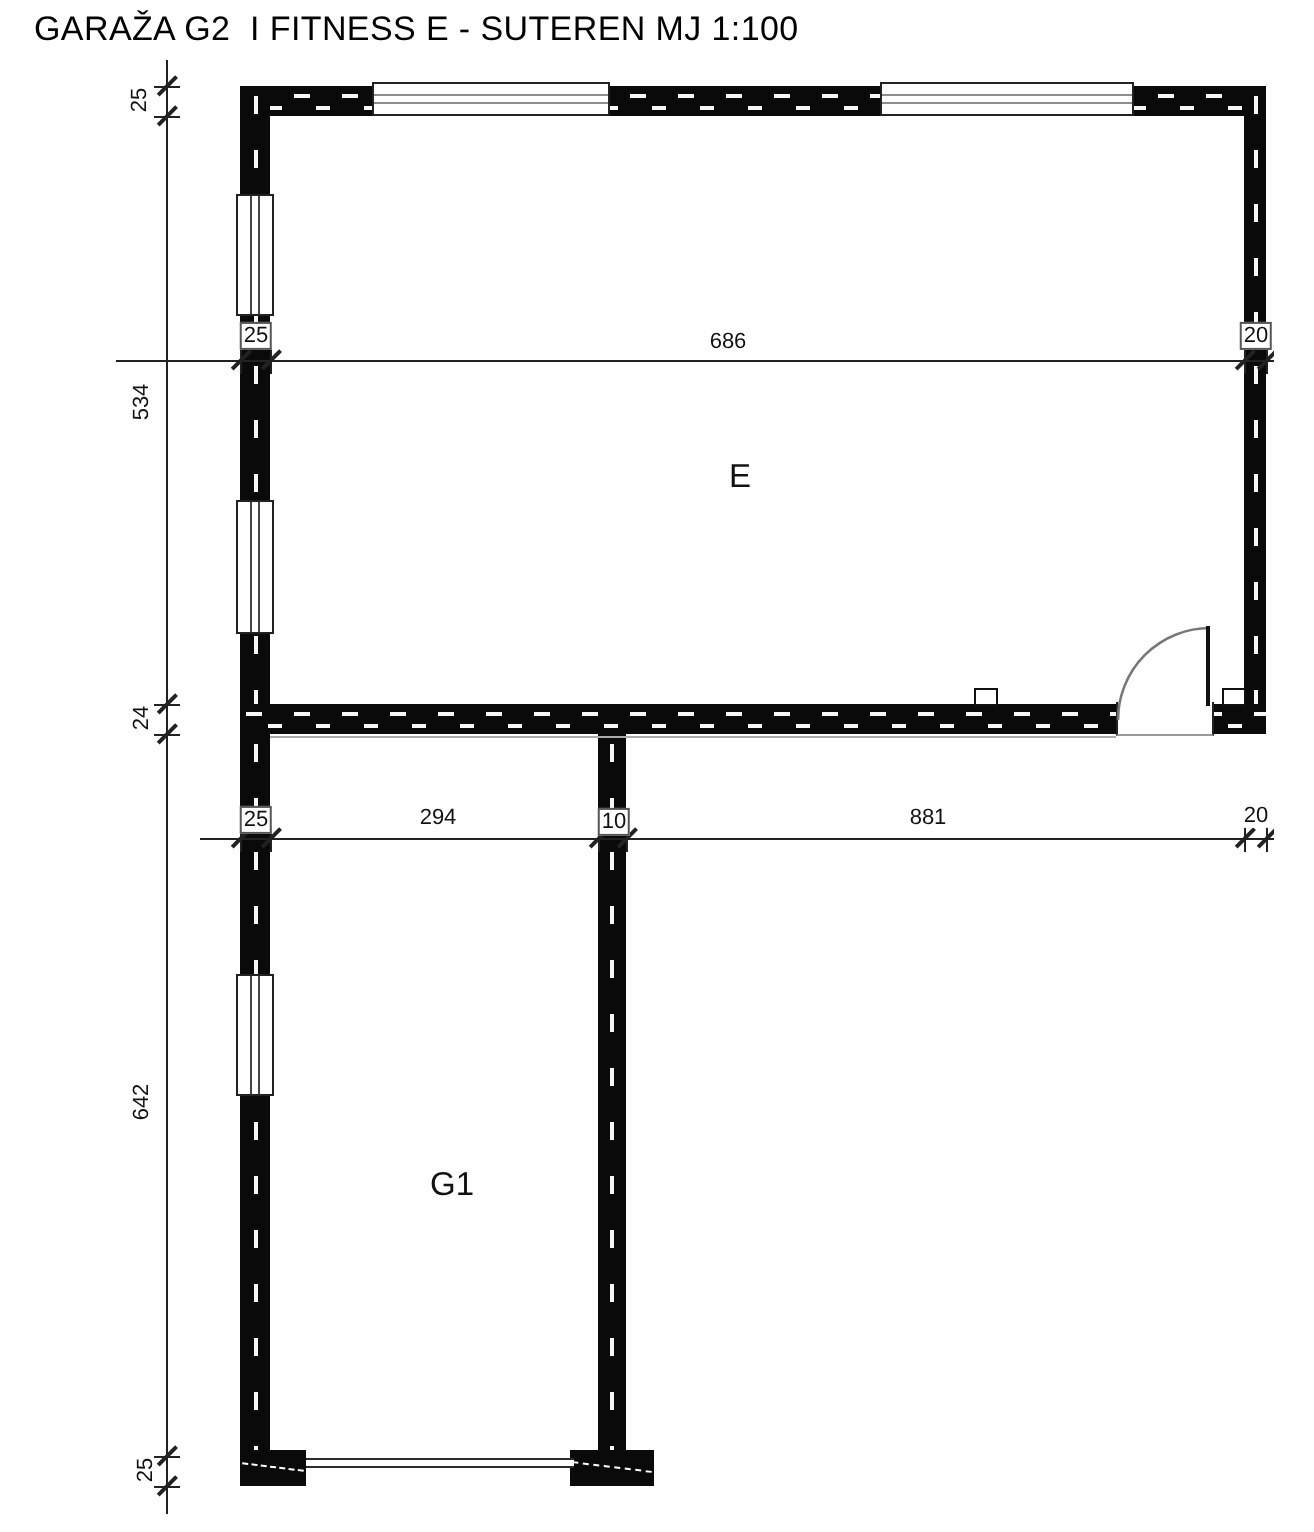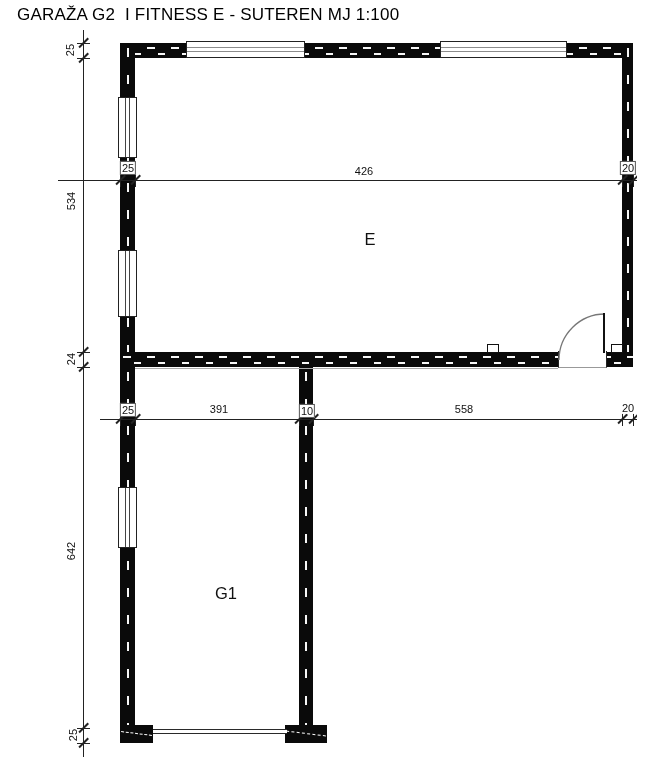--- a/index.html
+++ b/index.html
@@ -171,27 +171,27 @@
   <span class="tick v" style="left:83px; top:728px;">
       <i class="stub"></i>
       <i class="slash"></i>
     </span>
   <span class="tick v" style="left:83px; top:743px;">
       <i class="stub"></i>
       <i class="slash"></i>
     </span>
 
   <span class="dim-label tag" style="left:128px; top:168px;">25</span>
-  <span class="dim-label" style="left:364px; top:171px;">426</span>
+  <span class="dim-label" style="left:364px; top:171px;">686</span>
   <span class="dim-label tag" style="left:628px; top:168px;">20</span>
 
   <span class="dim-label tag" style="left:128px; top:410px;">25</span>
-  <span class="dim-label" style="left:219px; top:409px;">391</span>
+  <span class="dim-label" style="left:219px; top:409px;">294</span>
   <span class="dim-label tag" style="left:307px; top:411px;">10</span>
-  <span class="dim-label" style="left:464px; top:409px;">558</span>
+  <span class="dim-label" style="left:464px; top:409px;">881</span>
   <span class="dim-label bg" style="left:628px; top:408px;">20</span>
 
   <span class="dim-label rot" style="left:70px; top:50px;">25</span>
   <span class="dim-label rot" style="left:71px; top:201px;">534</span>
   <span class="dim-label rot" style="left:71px; top:359px;">24</span>
   <span class="dim-label rot" style="left:71px; top:551px;">642</span>
   <span class="dim-label rot" style="left:73px; top:735px;">25</span>
 
   <span class="room-label" style="left:370px; top:239px;">E</span>
   <span class="room-label" style="left:226px; top:553px;margin-top:40px;">G1</span>

